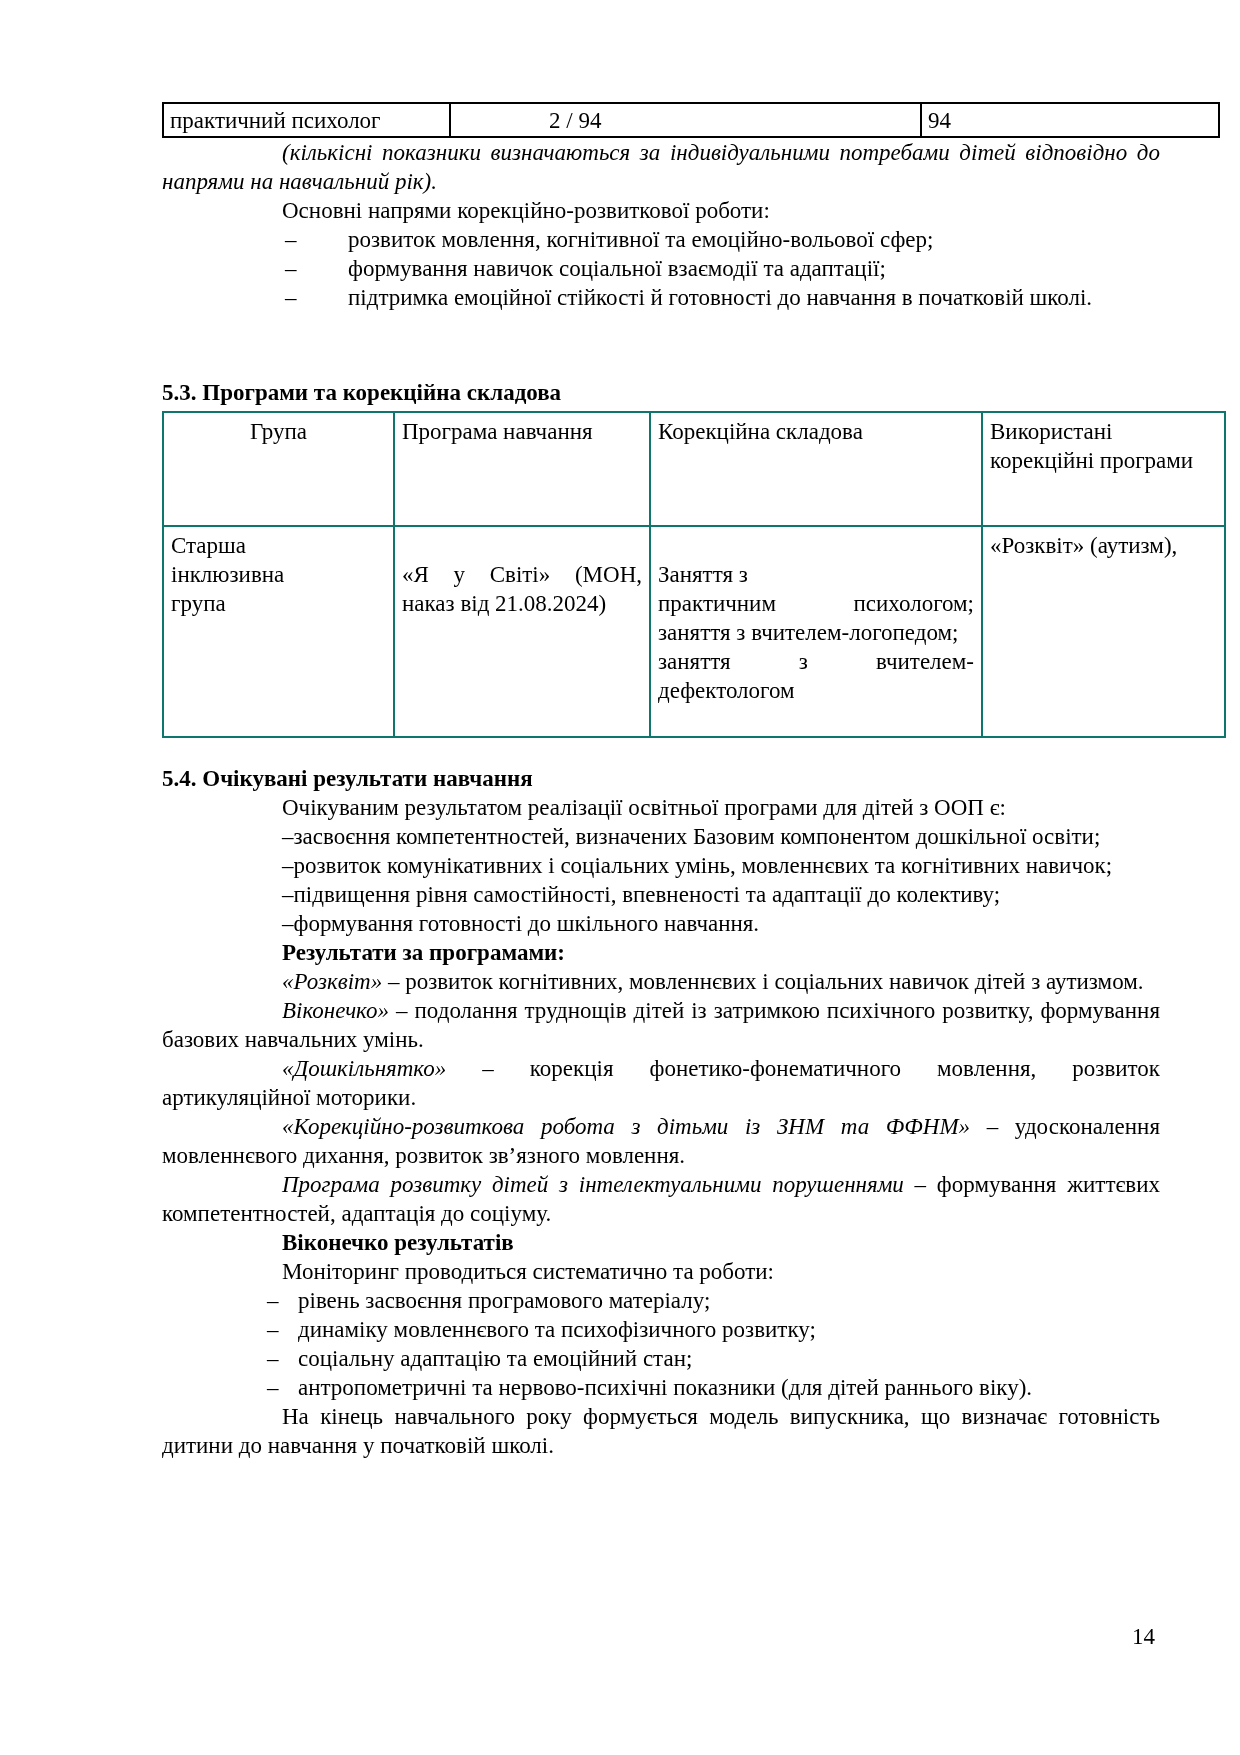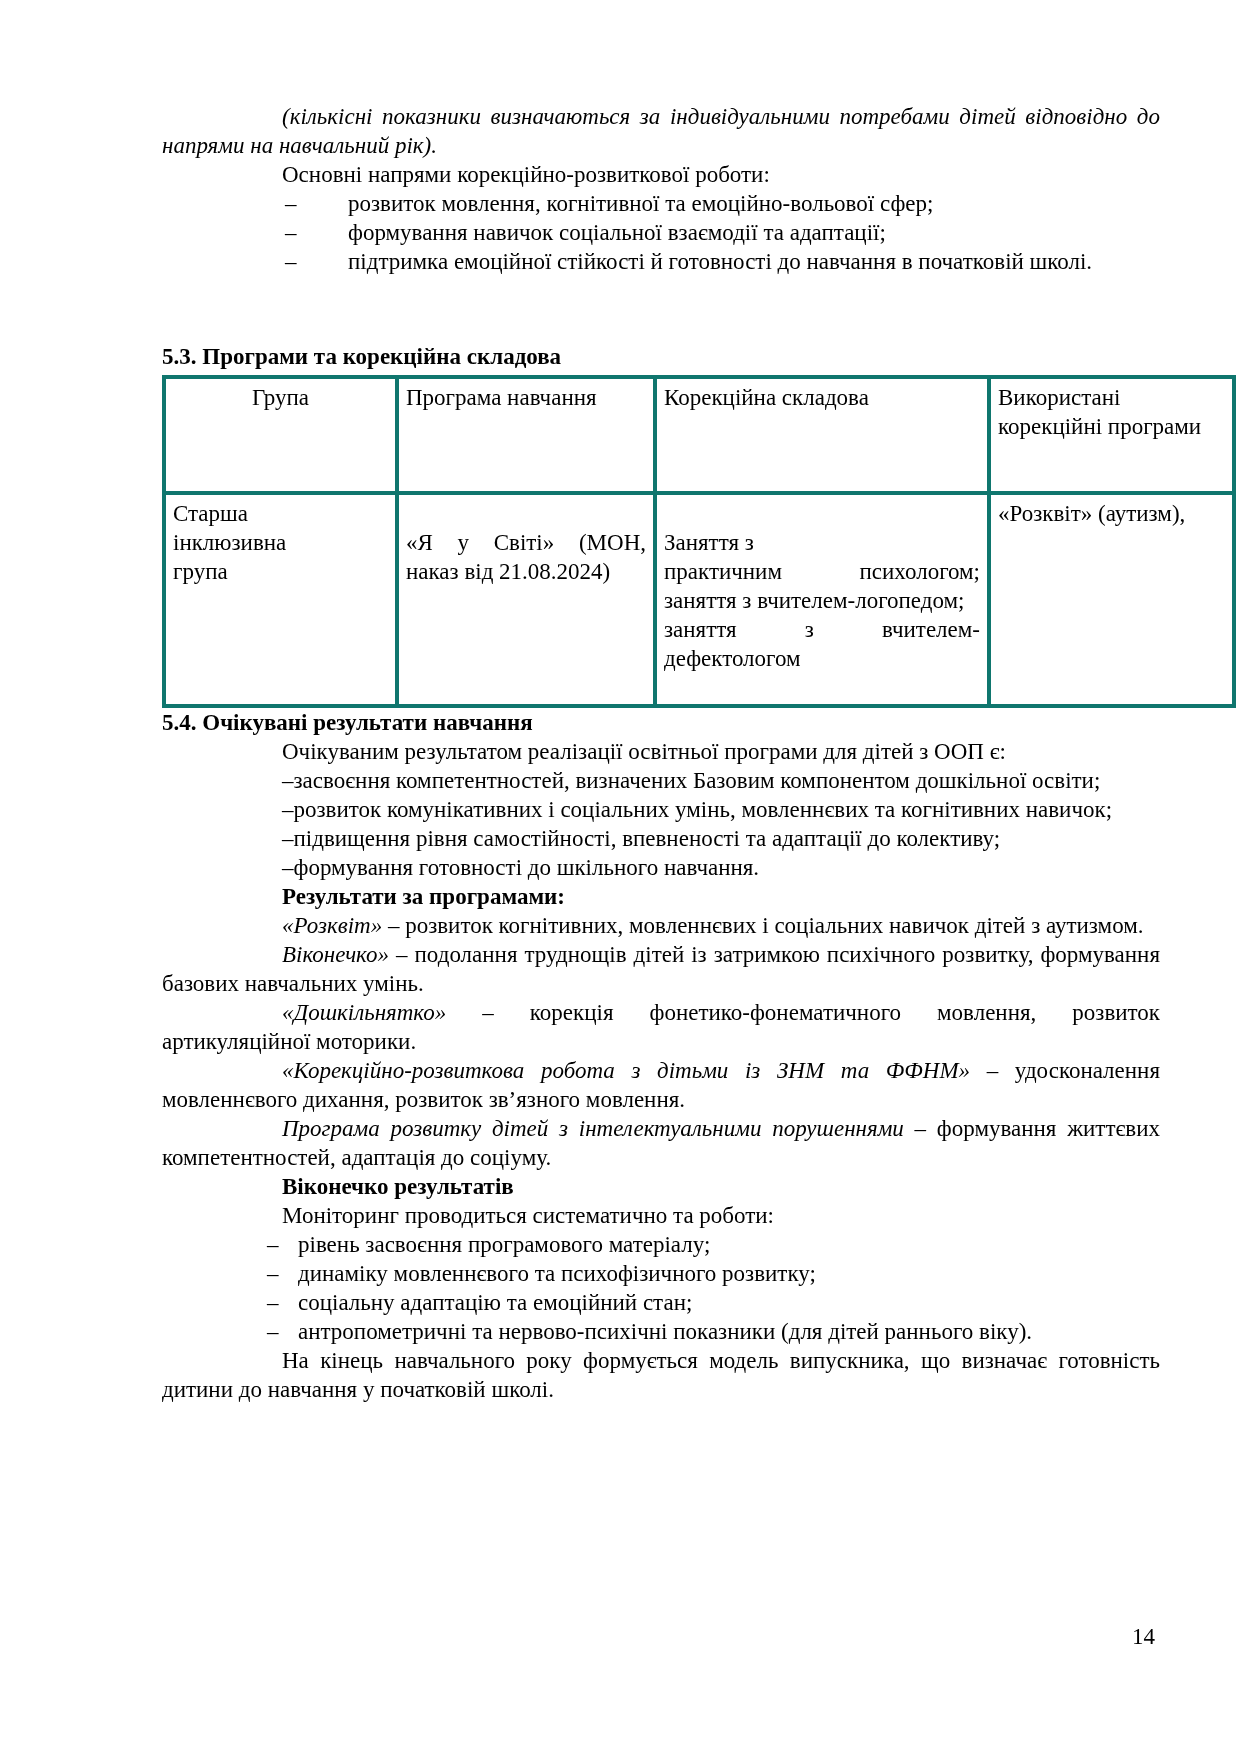--- a/index.html
+++ b/index.html
@@ -33,25 +33,25 @@
   .dash-para{margin:0;text-align:justify;text-indent:123px;}
   .dash-para .tab1{display:inline-block;width:63px;text-indent:0;}
   .dash-para2{margin:0;text-align:justify;text-indent:105px;}
   .dash-para2 .tab2{display:inline-block;width:31px;text-indent:0;}
   
   .heading{
     margin:0;font-weight:bold;
     font-size:23px;line-height:29px;
   }
   .h53{margin-top:66px;}
-  .h54{}
+  .h54{margin-top:26px;}
   
   .prog-table{width:998px;table-layout:fixed;margin-top:4px;}
   .prog-table td{
-    border:4px solid #0f766e;
+    border:2px solid #0f766e;
     vertical-align:top;
     padding:4px 7px;
     overflow:hidden;
   }
   .pt-c1{width:215px;}
   .pt-c2{width:240px;}
   .pt-c3{width:316px;}
   .pt-c4{width:227px;}
   .pt-head td{height:104px;}
   .pt-head .pt-c1{text-align:center;}
@@ -60,20 +60,29 @@
   .cell-pre{white-space:pre-line;}
   .cell-p{margin:0;text-align:justify;}
   
   .page-num{position:absolute;top:1622px;right:85px;text-indent:0;}
 </style>
 </head>
 <body>
 
 <div class="page">
 
+  <table class="top-table">
+    <tbody>
+      <tr>
+        <td class="tt-c1">практичний психолог</td>
+        <td class="tt-c2">2 / 94</td>
+        <td class="tt-c3">94</td>
+      </tr>
+    </tbody>
+  </table>
 
   <p class="para italic">(кількісні показники визначаються за індивідуальними потребами дітей відповідно до напрями на навчальний рік).</p>
 
   <p class="para">Основні напрями корекційно-розвиткової роботи:</p>
 
   <p class="dash-para"><span class="tab1">–</span><span>розвиток мовлення, когнітивної та емоційно-вольової сфер;</span></p>
   <p class="dash-para"><span class="tab1">–</span><span>формування навичок соціальної взаємодії та адаптації;</span></p>
   <p class="dash-para"><span class="tab1">–</span><span>підтримка емоційної стійкості й готовності до навчання в початковій школі.</span></p>
 
   <p class="heading h53 content">5.3. Програми та корекційна складова</p>

